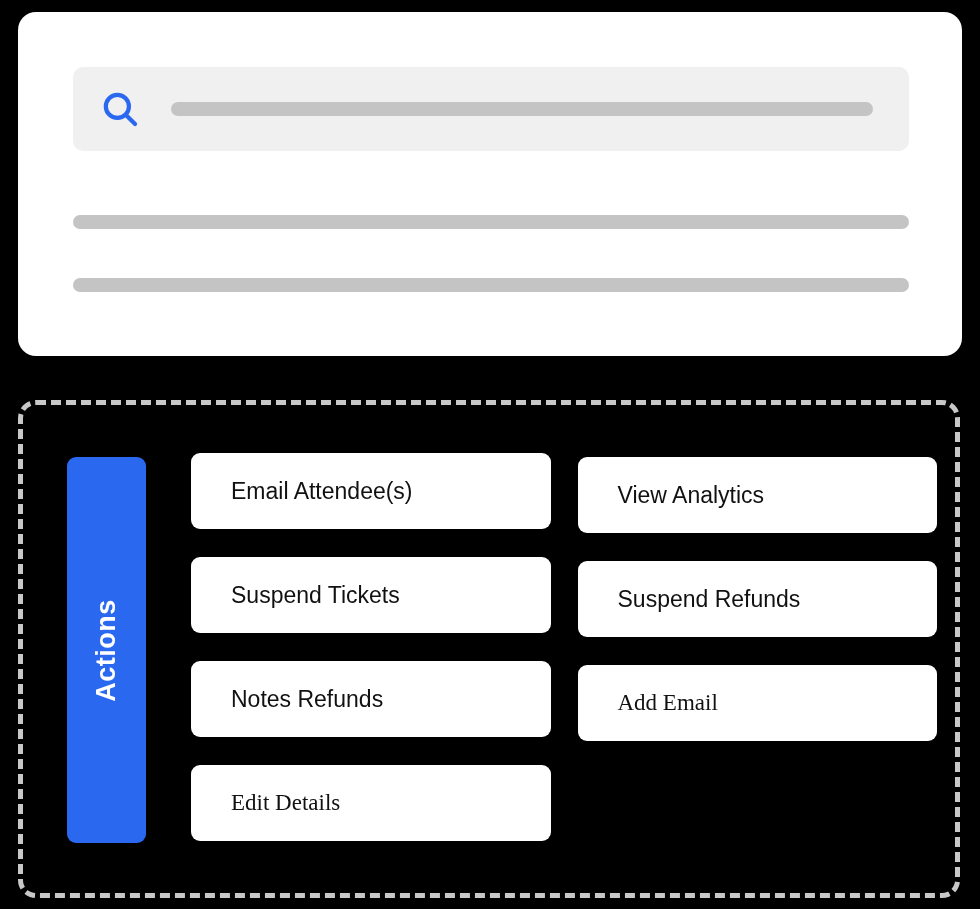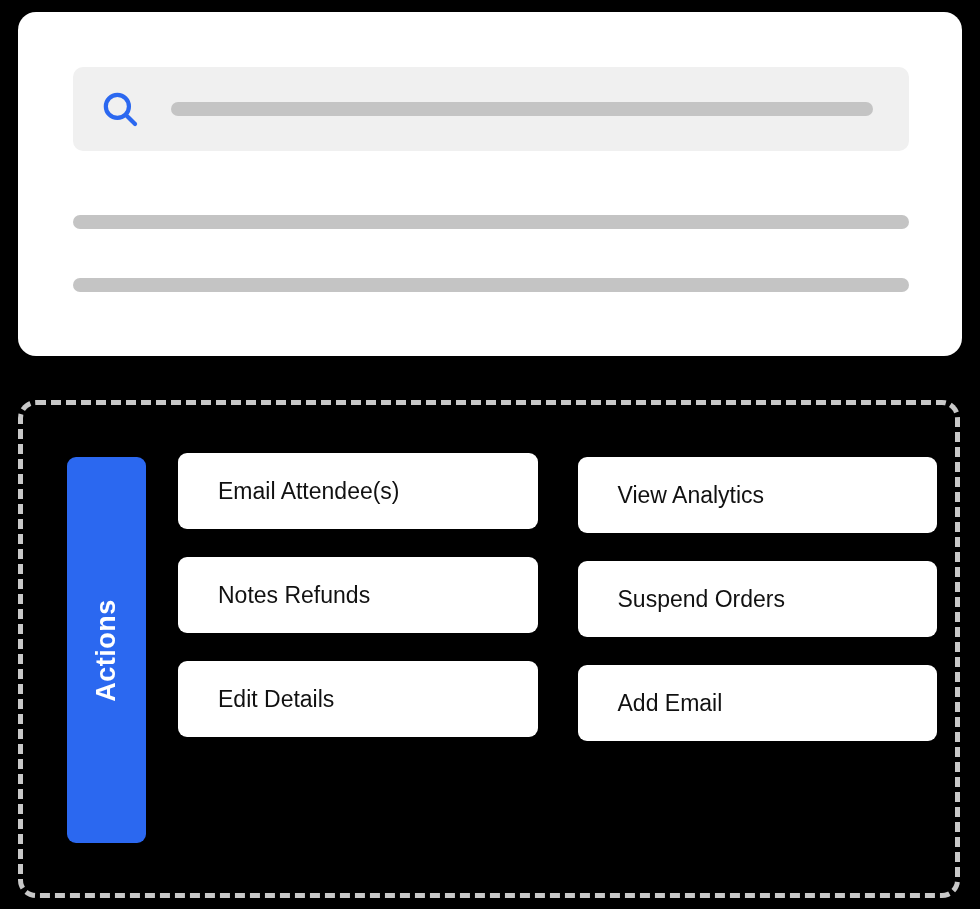--- a/index.html
+++ b/index.html
@@ -131,22 +131,23 @@
     align-items: center;
     padding-left: 40px;
     box-sizing: border-box;
     box-shadow: 0 2px 4px rgba(0,0,0,0.25);
     font-family: "Liberation Sans", sans-serif;
     font-size: 23px;
     color: #111111;
     text-align: left;
     cursor: pointer;
     width: 100%;
+    margin-left: 13px;
   }
-  .action-btn:last-child { margin-bottom: 0; }
+  .action-btn:last-child { margin-bottom: 0; font-family: Liberation Serif, serif; }
 </style>
 </head>
 <body>
 
 <div class="search-card">
 
   <div class="search-box">
     <svg class="search-icon" viewBox="0 0 24 24" fill="none" stroke="#2b68f0" stroke-width="2.4" stroke-linecap="round" stroke-linejoin="round">
       <circle cx="10.5" cy="10.5" r="6.6"></circle>
       <line x1="15.4" y1="15.4" x2="20.6" y2="20.6"></line>
@@ -161,24 +162,25 @@
 <div class="actions-panel">
 
   <div class="actions-tab">
     <span class="actions-tab-label">Actions</span>
   </div>
 
   <div class="actions-grid">
 
     <div class="actions-column col-left">
       <button class="action-btn">Email Attendee(s)</button>
+      <button class="action-btn">Suspend Tickets</button>
       <button class="action-btn">Notes Refunds</button>
       <button class="action-btn">Edit Details</button>
     </div>
 
     <div class="actions-column col-right">
       <button class="action-btn">View Analytics</button>
-      <button class="action-btn">Suspend Orders</button>
+      <button class="action-btn">Suspend Refunds</button>
       <button class="action-btn">Add Email</button>
     </div>
 
   </div>
 </div>
 
 </body></html>

